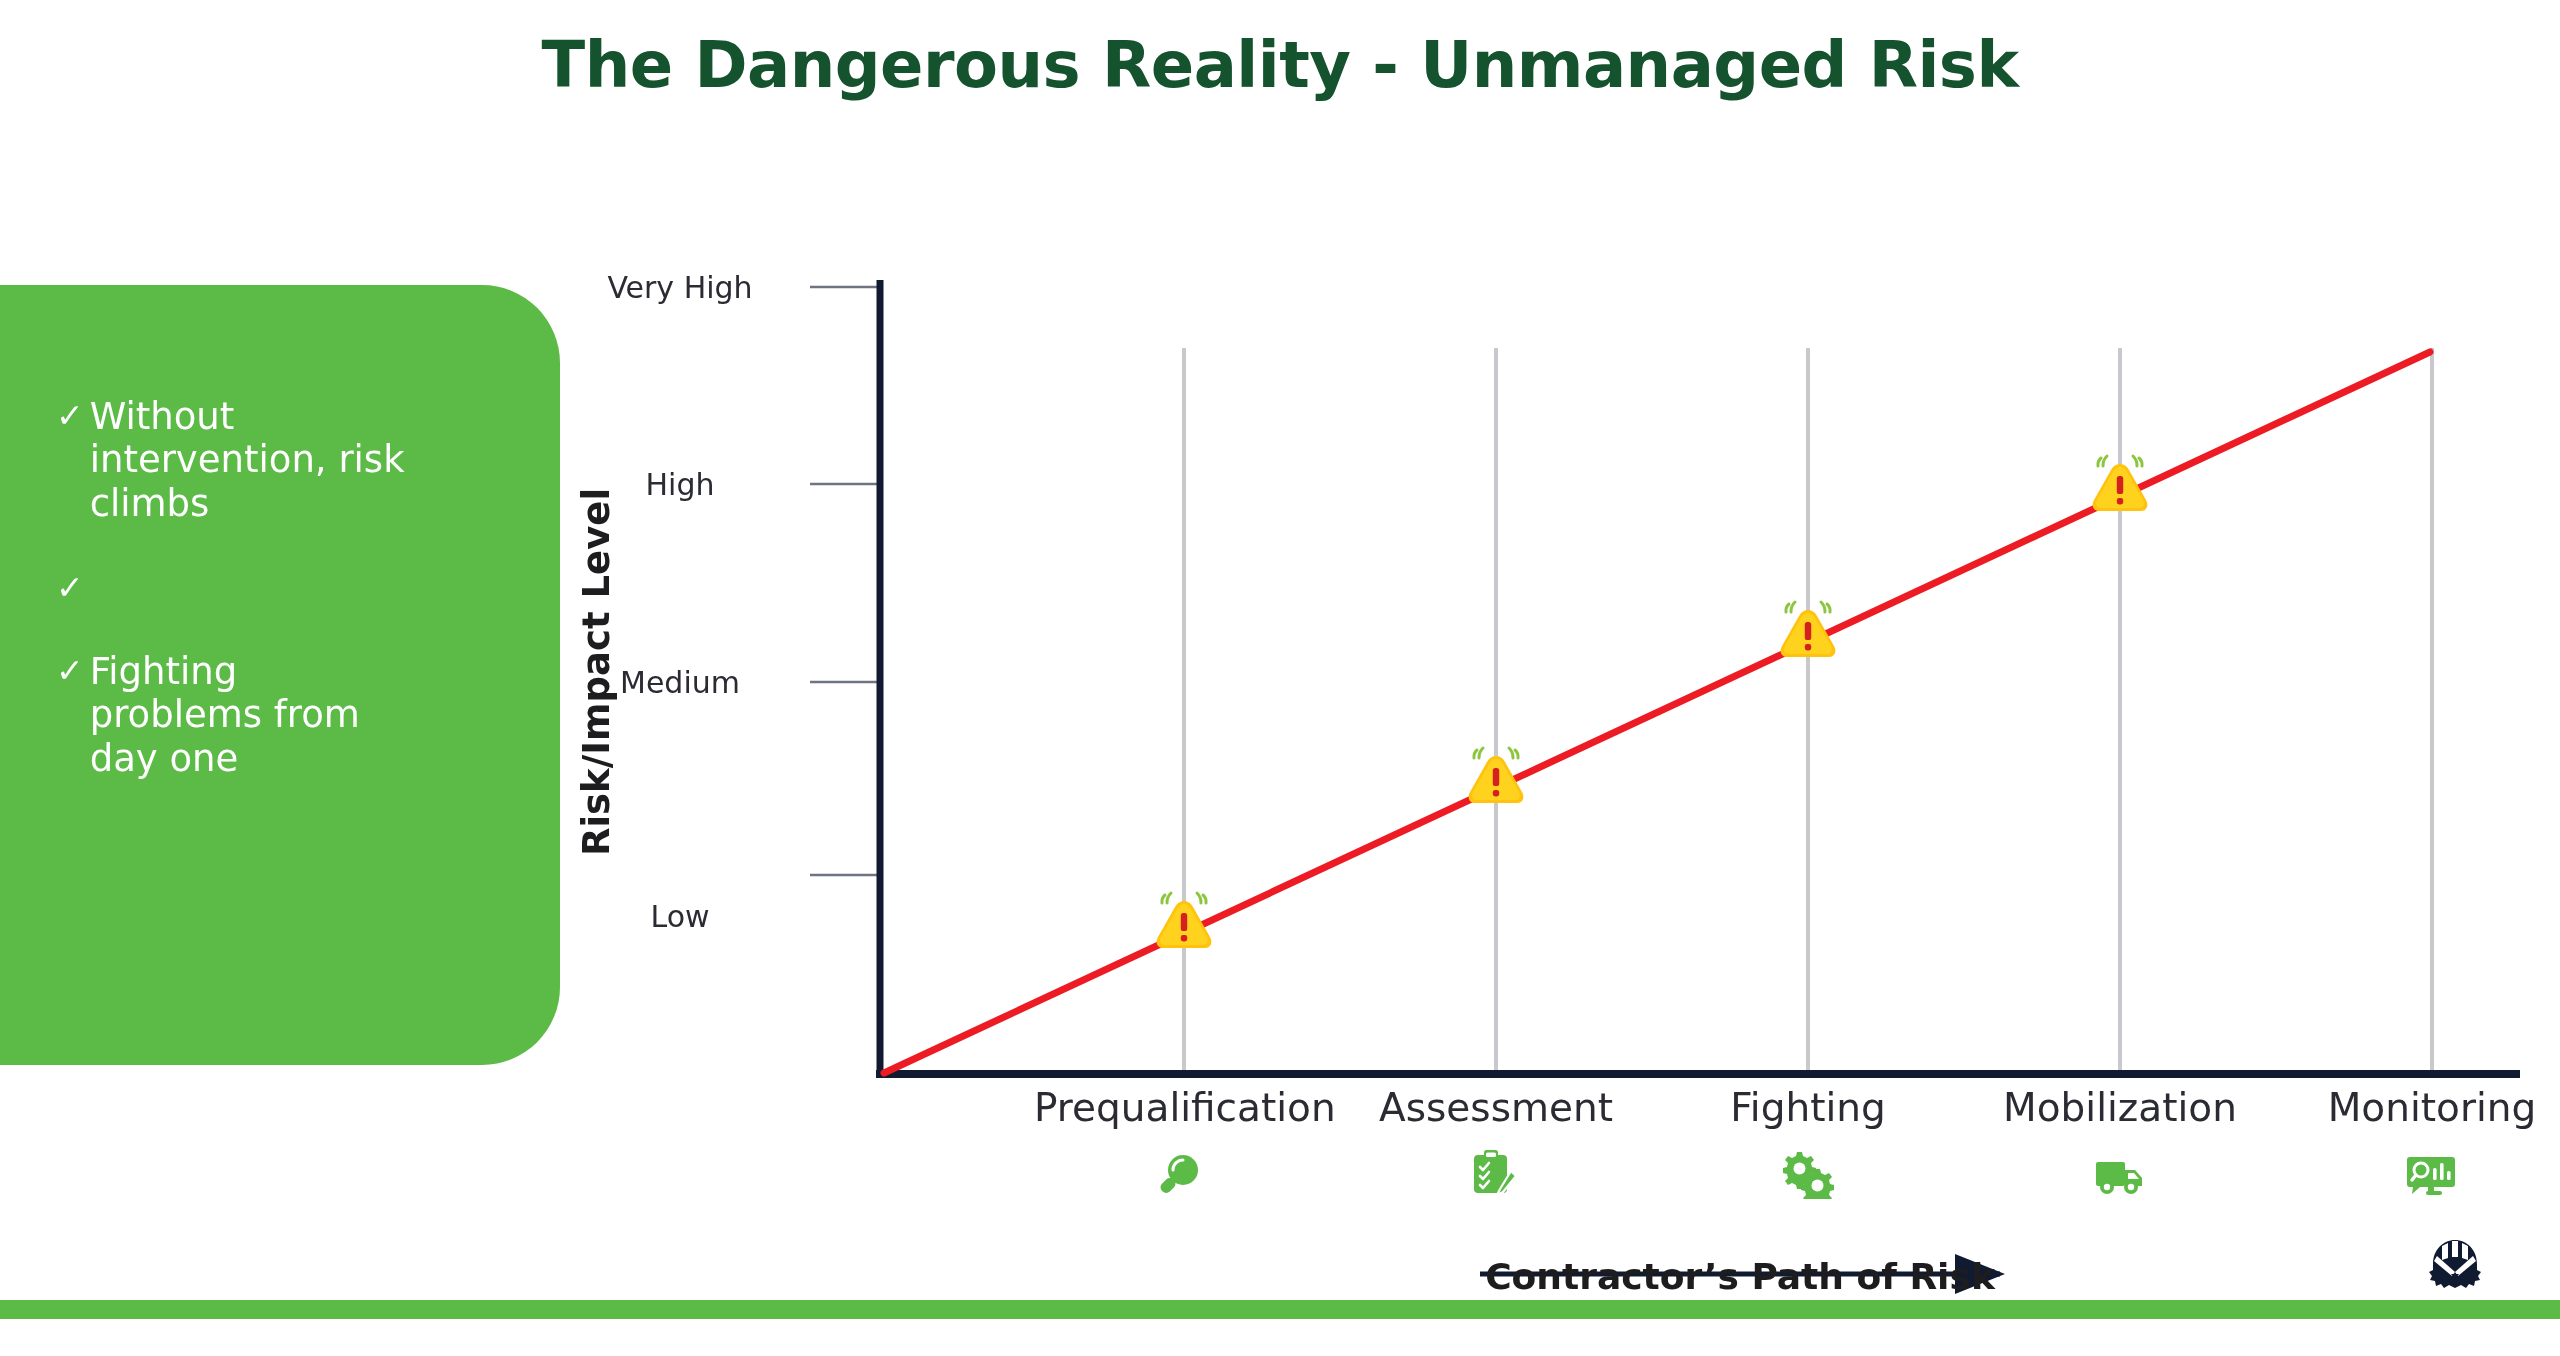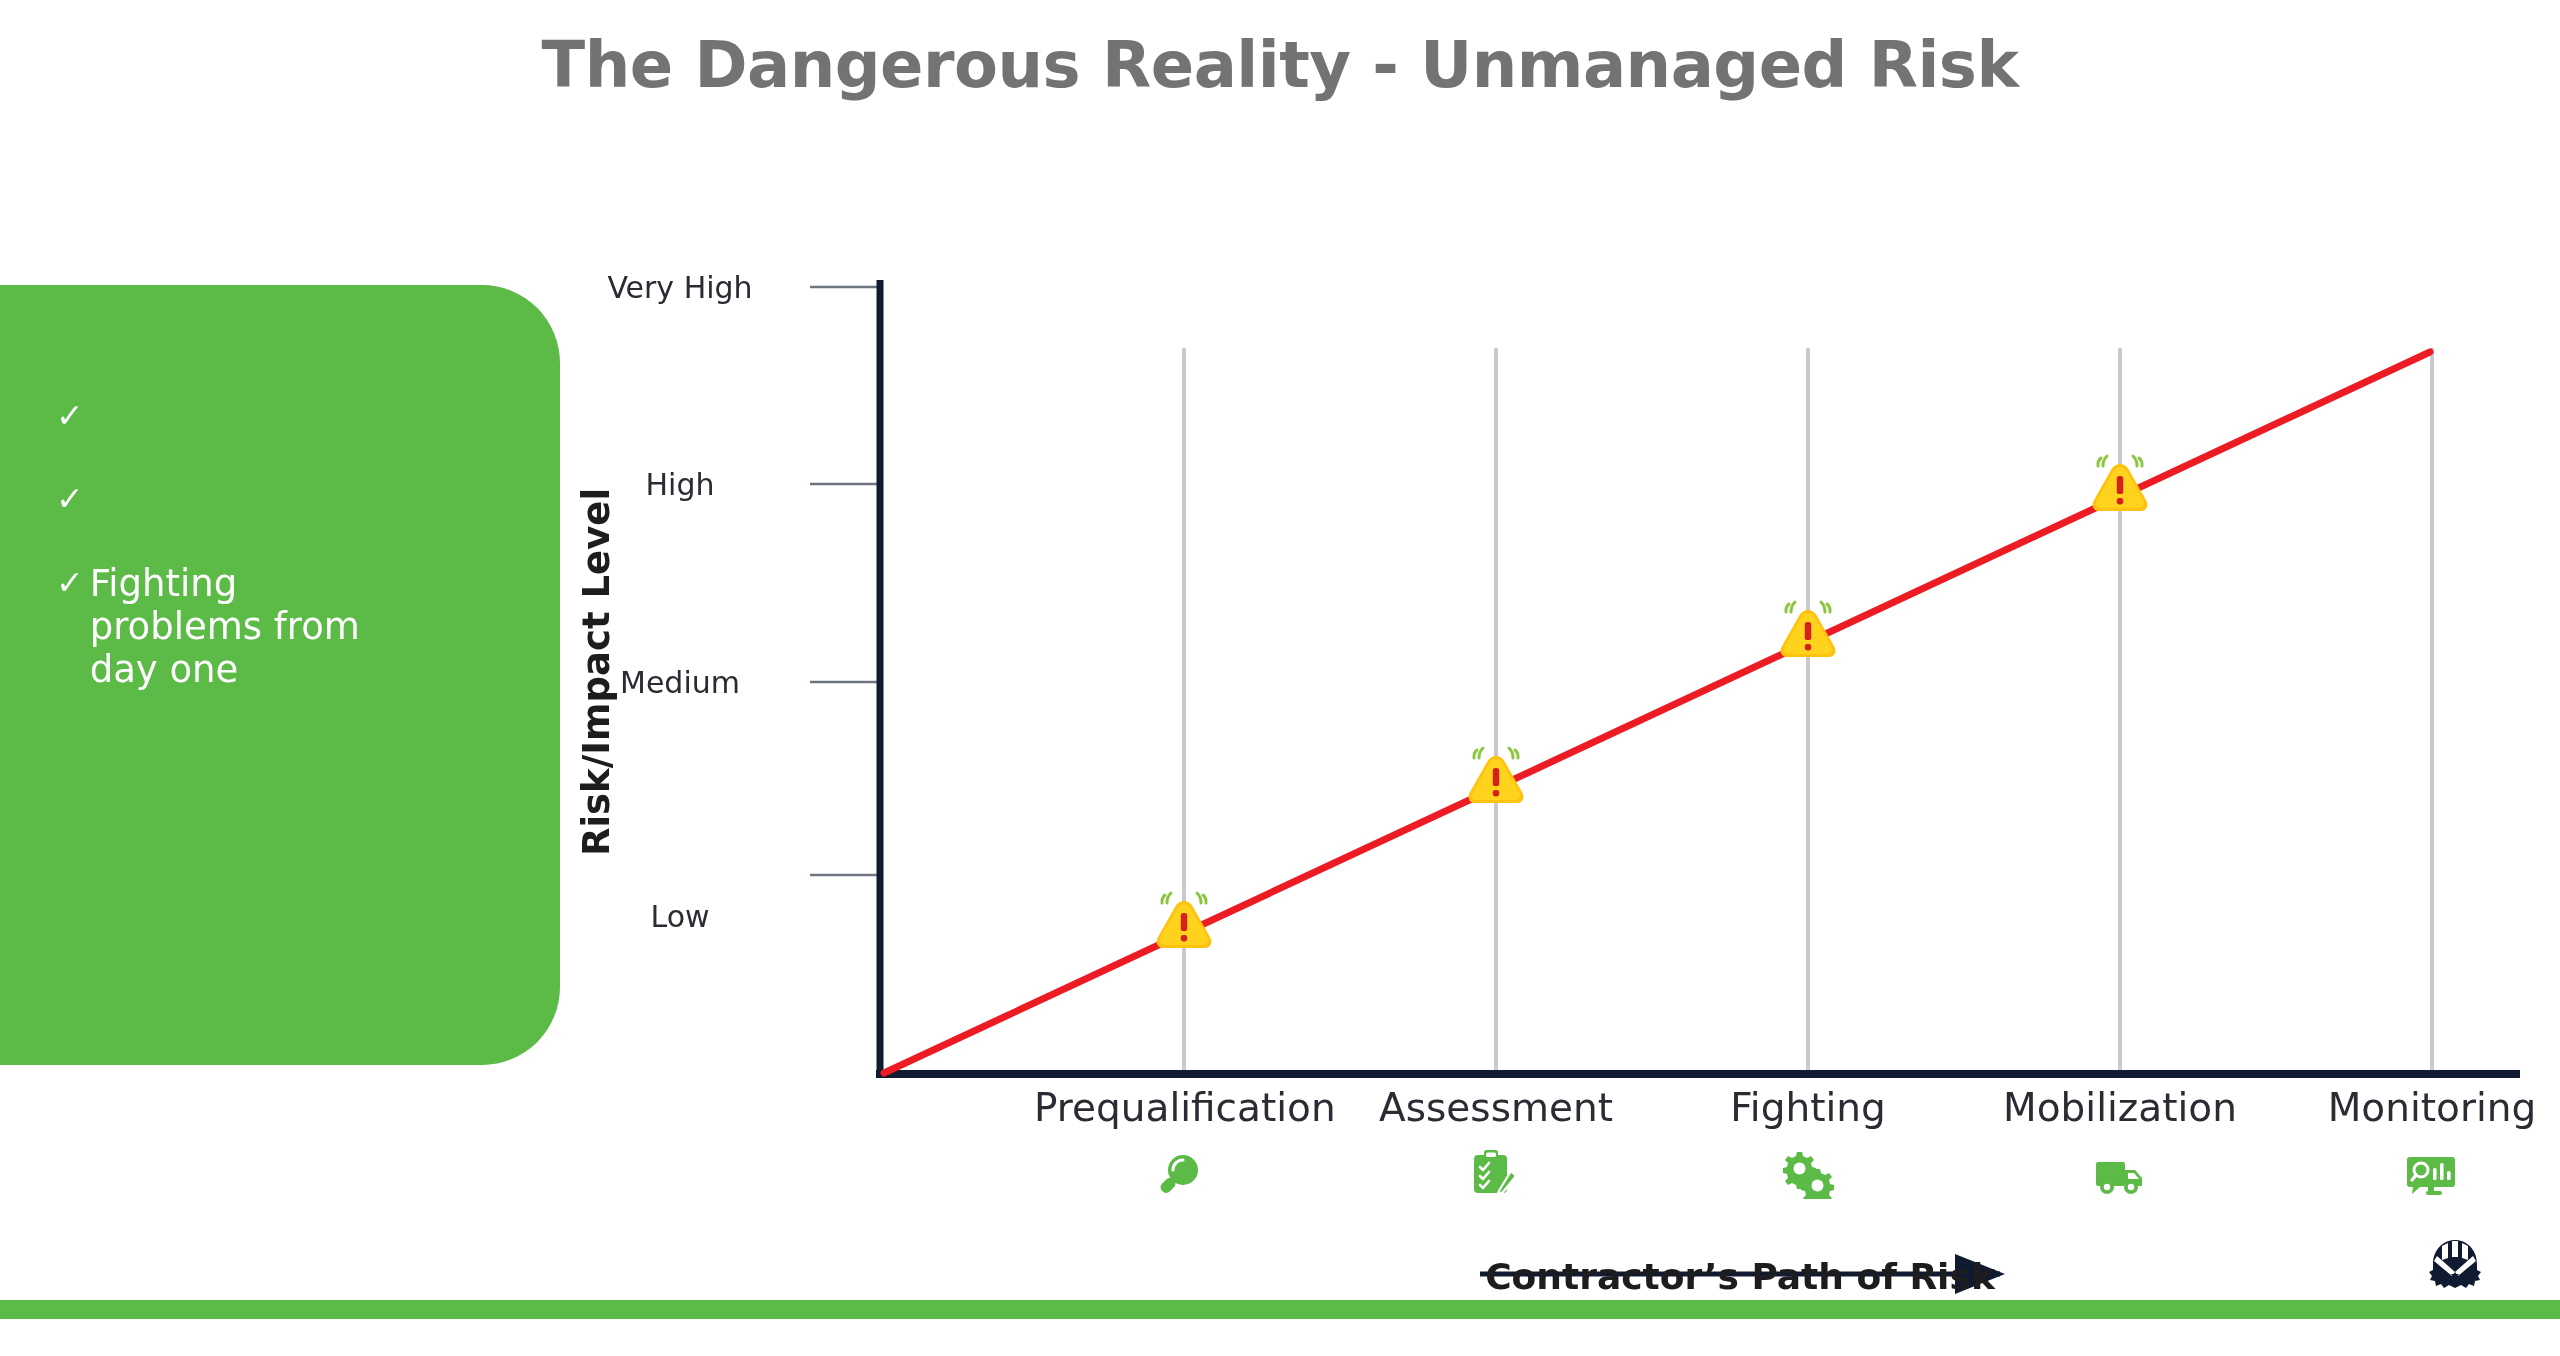--- a/index.html
+++ b/index.html
@@ -20,21 +20,21 @@
   #slide-title {
     position: absolute;
     left: 0;
     top: 28px;
     width: 2560px;
     text-align: center;
     font-family: "DejaVu Sans", sans-serif;
     font-size: 64px;
     font-weight: 700;
     letter-spacing: -0.5px;
-    color: #737373;
+    color: #14532d;
     white-space: nowrap;
   }
 
   
   #callout-panel {
     position: absolute;
     left: -40px;
     top: 285px;
     width: 600px;
     height: 780px;
@@ -154,20 +154,21 @@
 </style>
 </head>
 <body>
 
 <div id="slide-title">The Dangerous Reality - Unmanaged Risk</div>
 
 <div id="callout-panel">
 
   <div class="callout-item">
     <span class="callout-check">✓</span>
+    <span class="callout-text">Without intervention, risk climbs</span>
   </div>
 
   <div class="callout-item">
     <span class="callout-check">✓</span>
   </div>
 
   <div class="callout-item">
     <span class="callout-check">✓</span>
     <span class="callout-text">Fighting problems from day one</span>
   </div>

